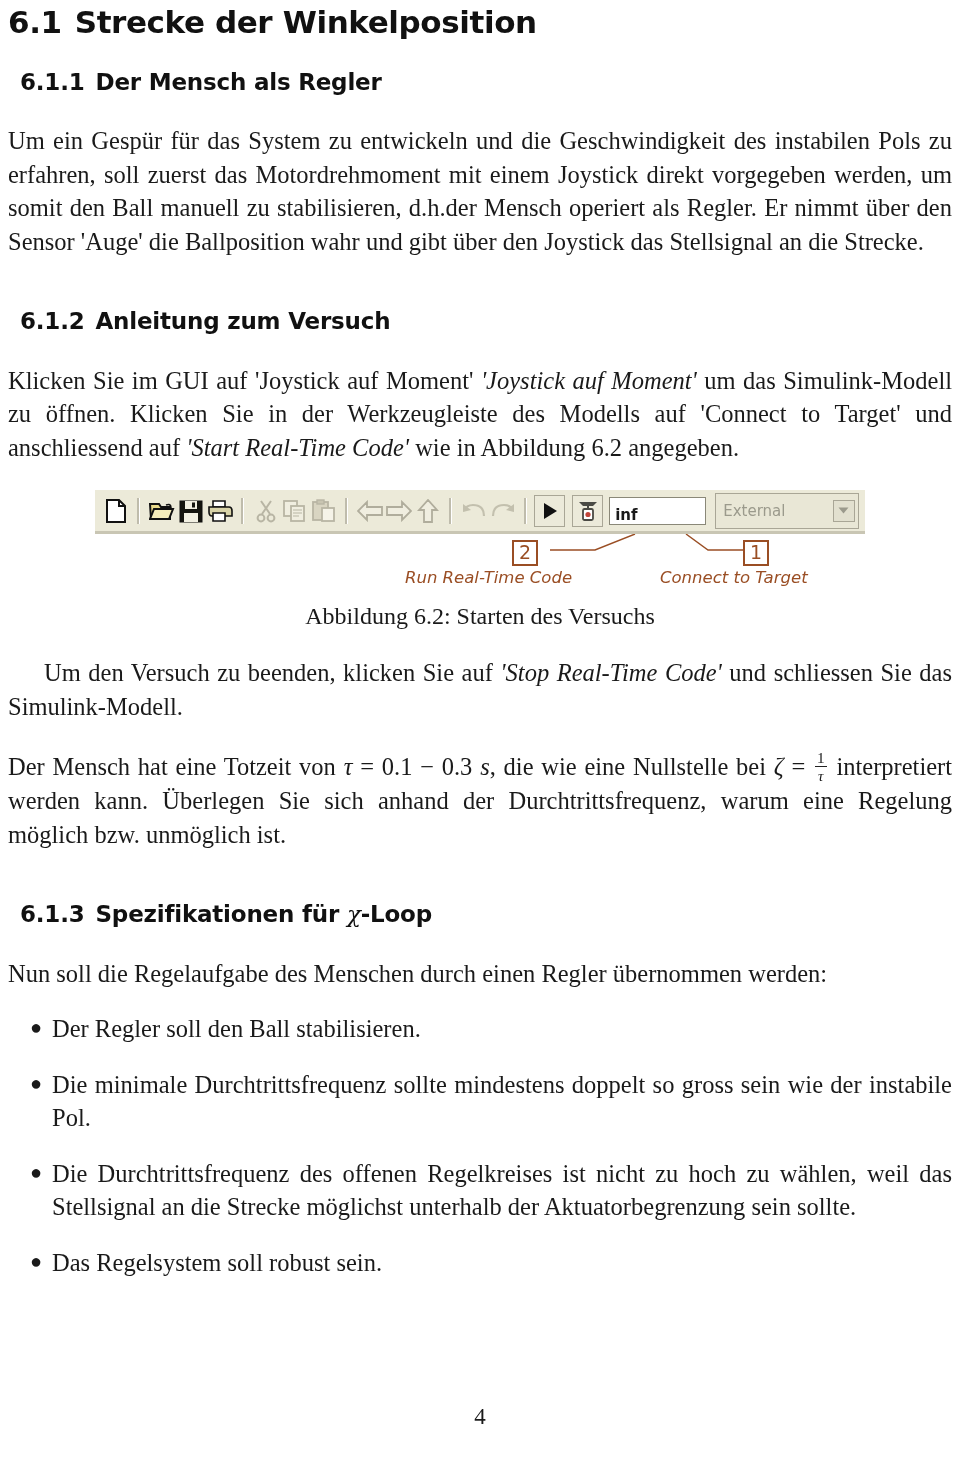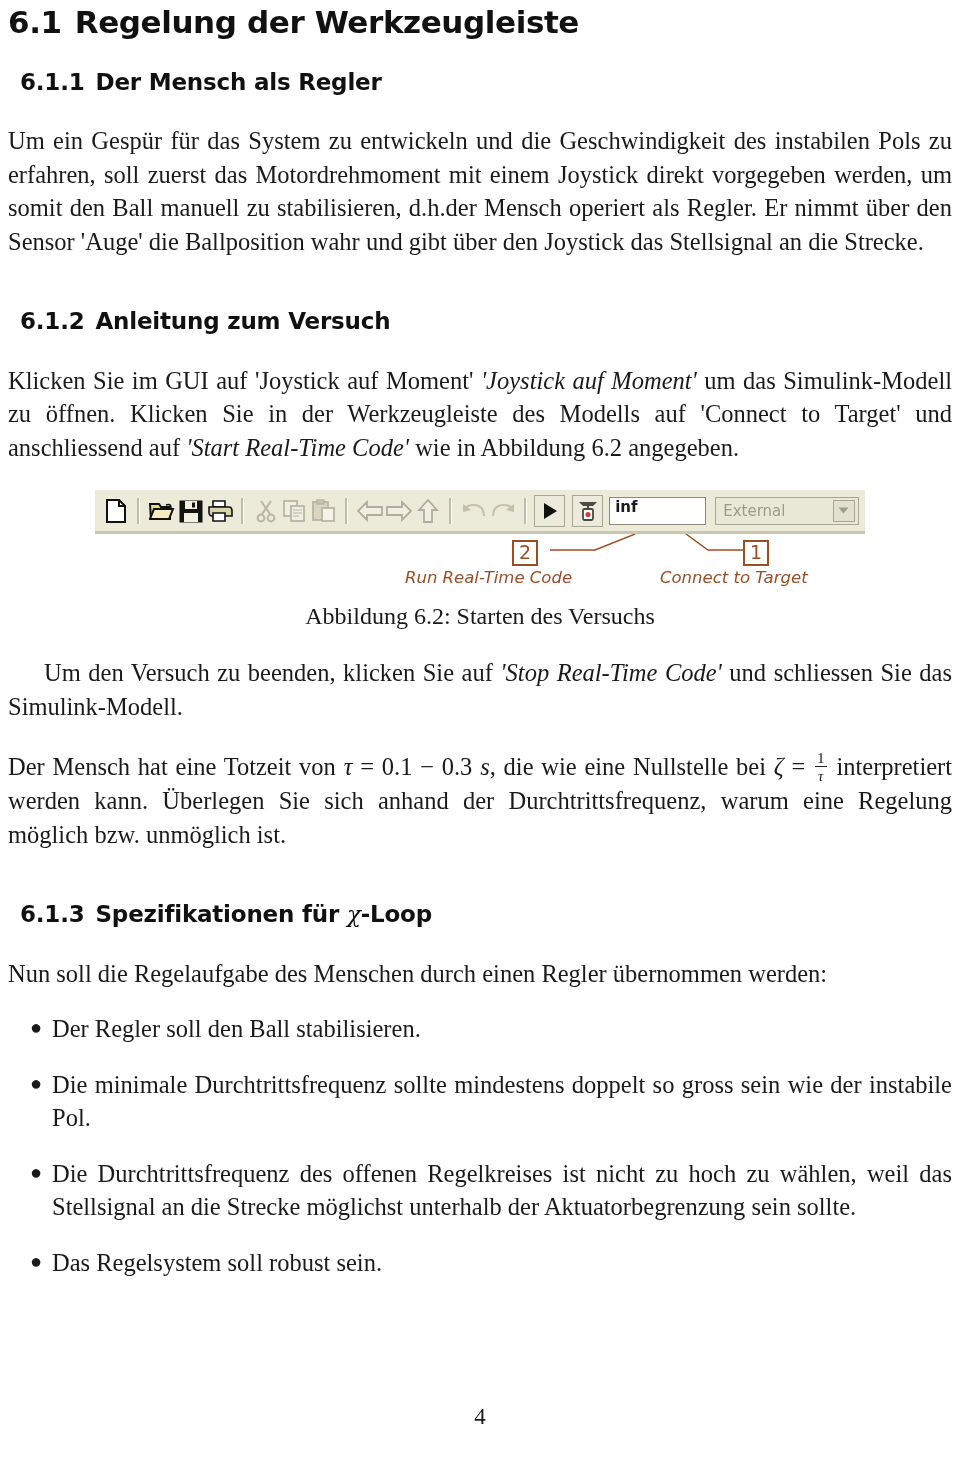--- a/index.html
+++ b/index.html
@@ -105,30 +105,30 @@
     width: 32px; height: 32px;
     box-sizing: border-box;
   }
   .tb-field {
     height: 28px;
     width: 100px;
     background: #ffffff;
     border: 1px solid #8a8878;
     box-sizing: border-box;
     display: flex;
-    align-items: flex-start;
+    align-items: flex-end;
     padding-left: 5px;
     font-family: "DejaVu Sans", "Liberation Sans", sans-serif;
     font-size: 15px;
     font-weight: bold;
     color: #1a1a1a;
     margin-left: 6px;
   }
   .tb-select {
-    height: 28px;
+    height: 36px;
     width: 148px;
     background: #e9e7d6;
     border: 1px solid #a9a696;
     box-sizing: border-box;
     display: flex;
     align-items: center;
     justify-content: space-between;
     padding: 0 3px 0 7px;
     font-family: "DejaVu Sans", "Liberation Sans", sans-serif;
     font-size: 15px;
@@ -218,21 +218,21 @@
   .vspace-lg { height: 38px; }
   .vspace-md { height: 26px; }
   .vspace-sm { height: 16px; }
 </style>
 </head>
 <body>
 
 <div class="page">
   <div class="content">
 
-    <h1 class="sec"><span>6.1</span><span class="num-gap"></span><span>Regelung der Werkzeugleiste</span></h1>
+    <h1 class="sec"><span>6.1</span><span class="num-gap"></span><span>Strecke der Winkelposition</span></h1>
 
     <div class="vspace-sm"></div>
 
     <h2 class="subsec"><span>6.1.1</span><span class="num-gap-s"></span><span>Der Mensch als Regler</span></h2>
 
     <div class="vspace-sm"></div>
 
     <p class="body">Um ein Gespür für das System zu entwickeln und die Geschwindigkeit des instabilen Pols zu erfahren, soll zuerst das Motordrehmoment mit einem Joystick direkt vorgegeben werden, um somit den Ball manuell zu stabilisieren, d.h.der Mensch operiert als Regler. Er nimmt über den Sensor 'Auge' die Ballposition wahr und gibt über den Joystick das Stellsignal an die Strecke.</p>
 
     <div class="vspace-lg"></div>

